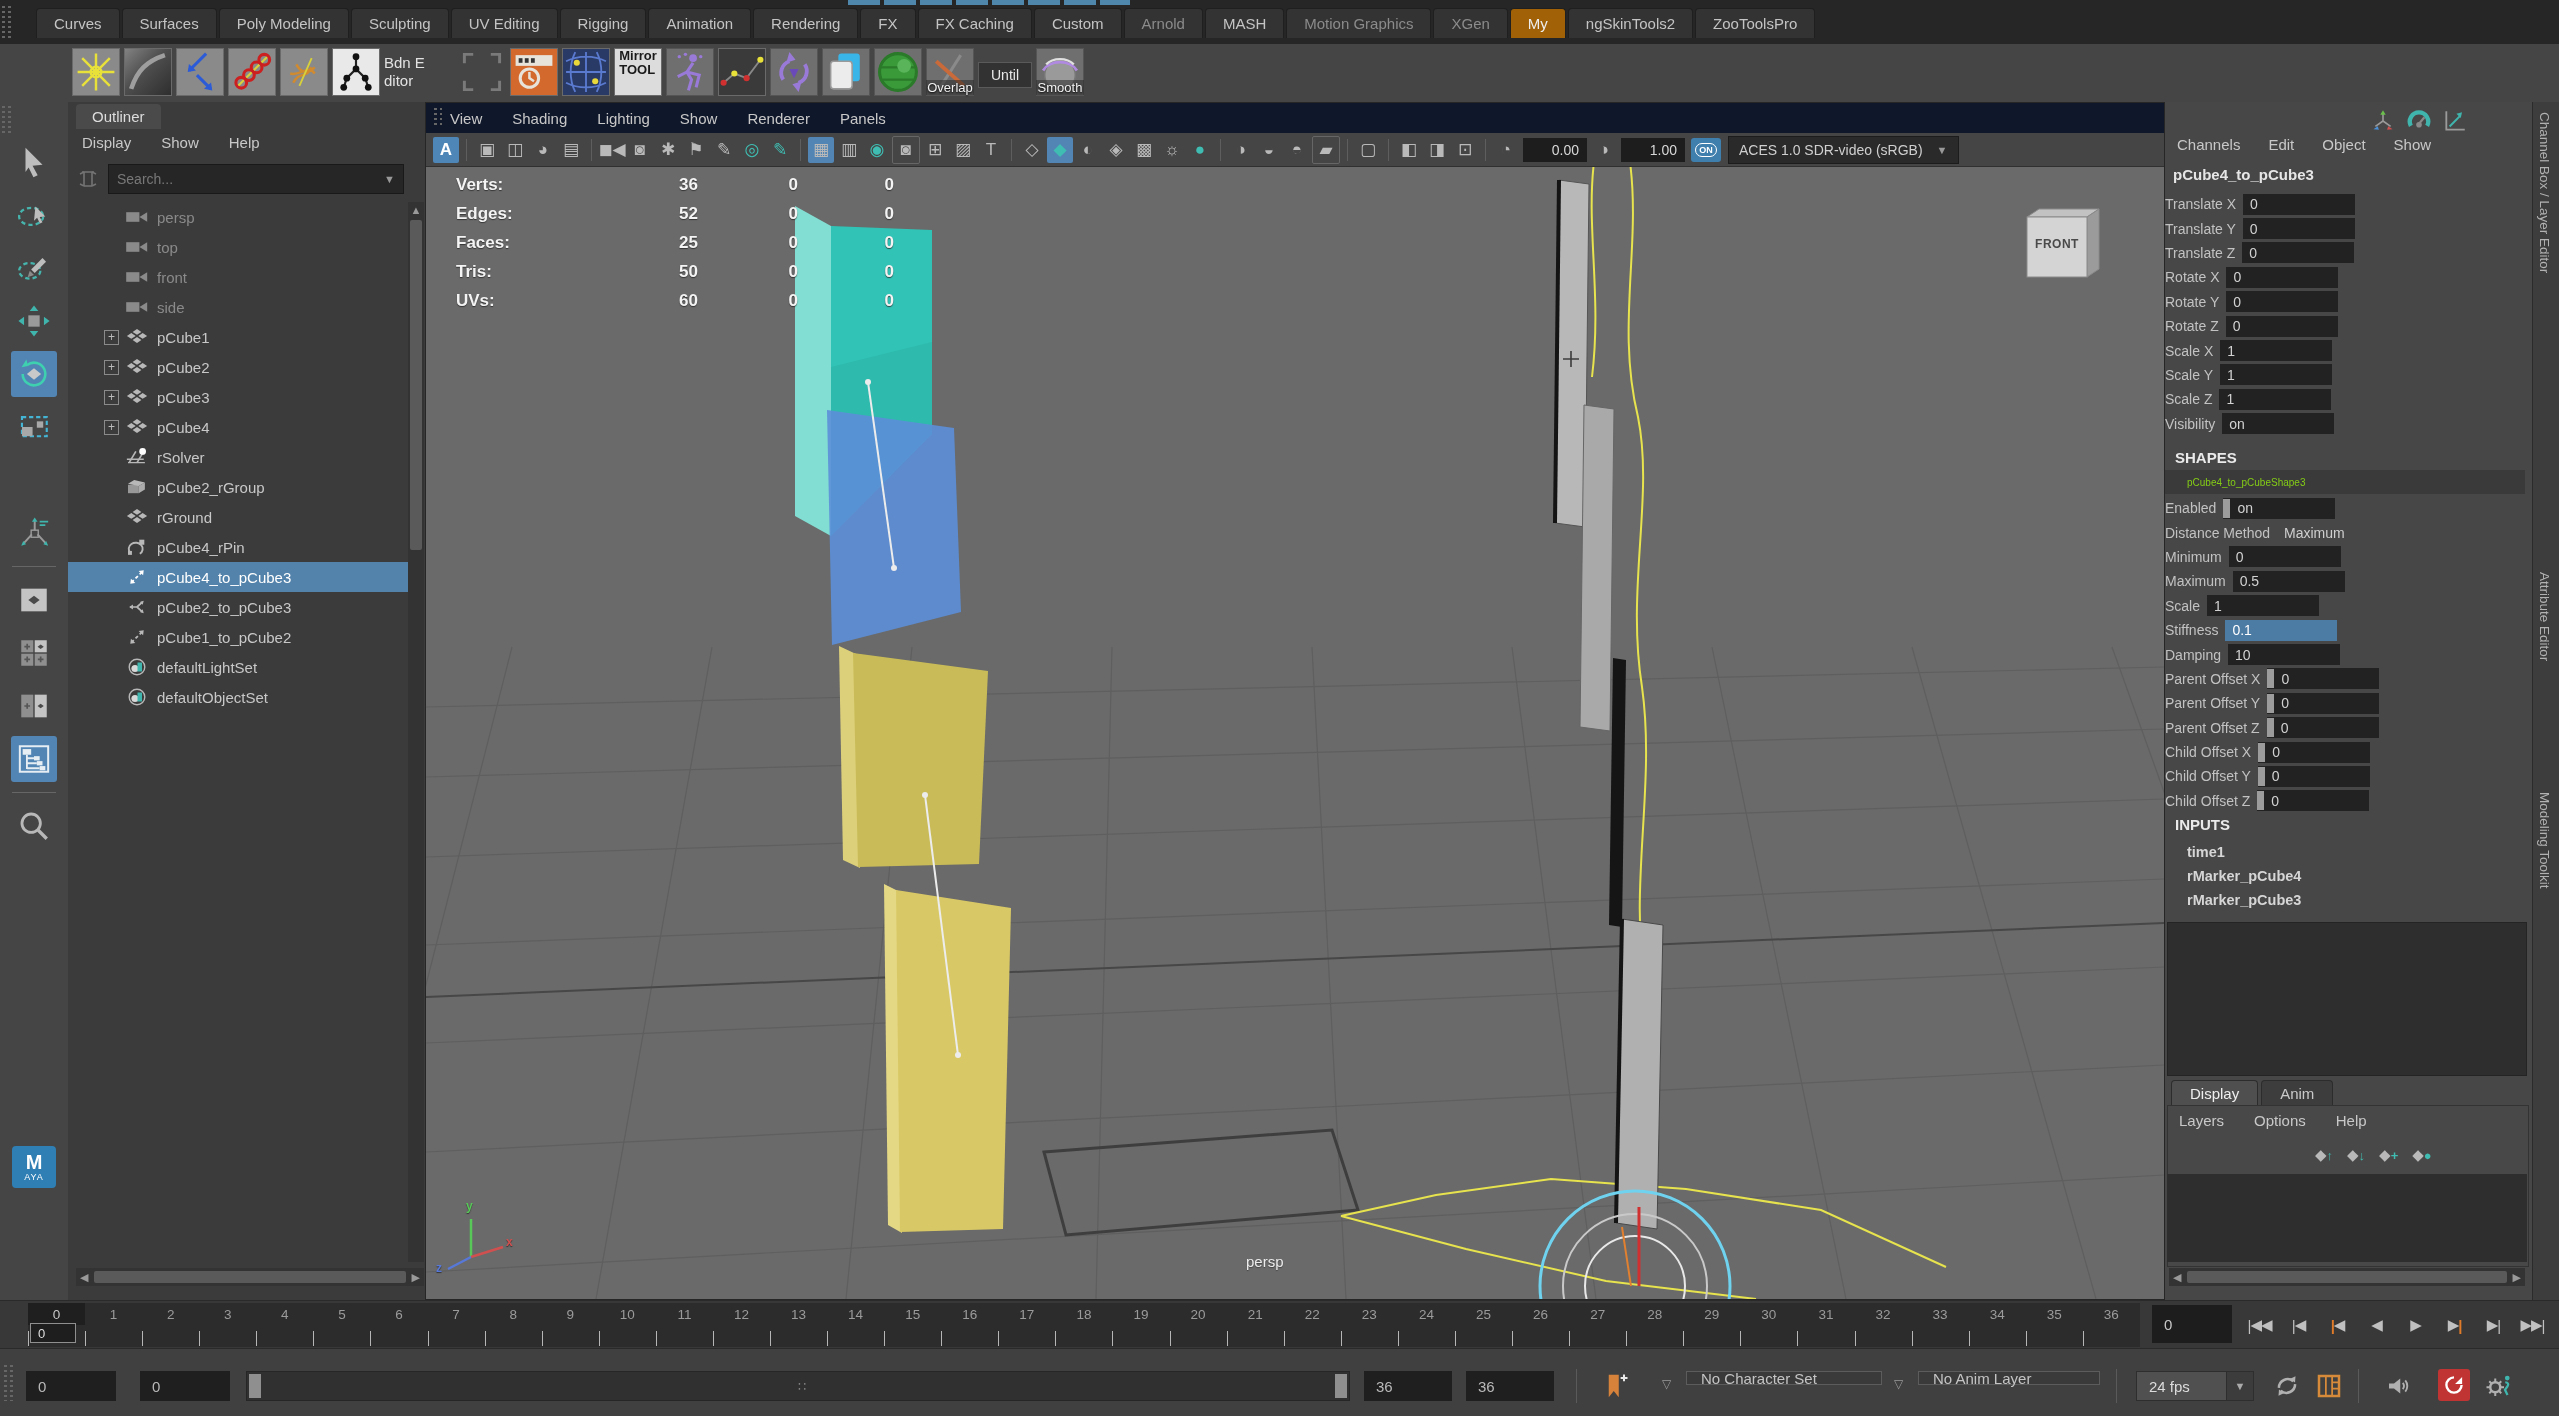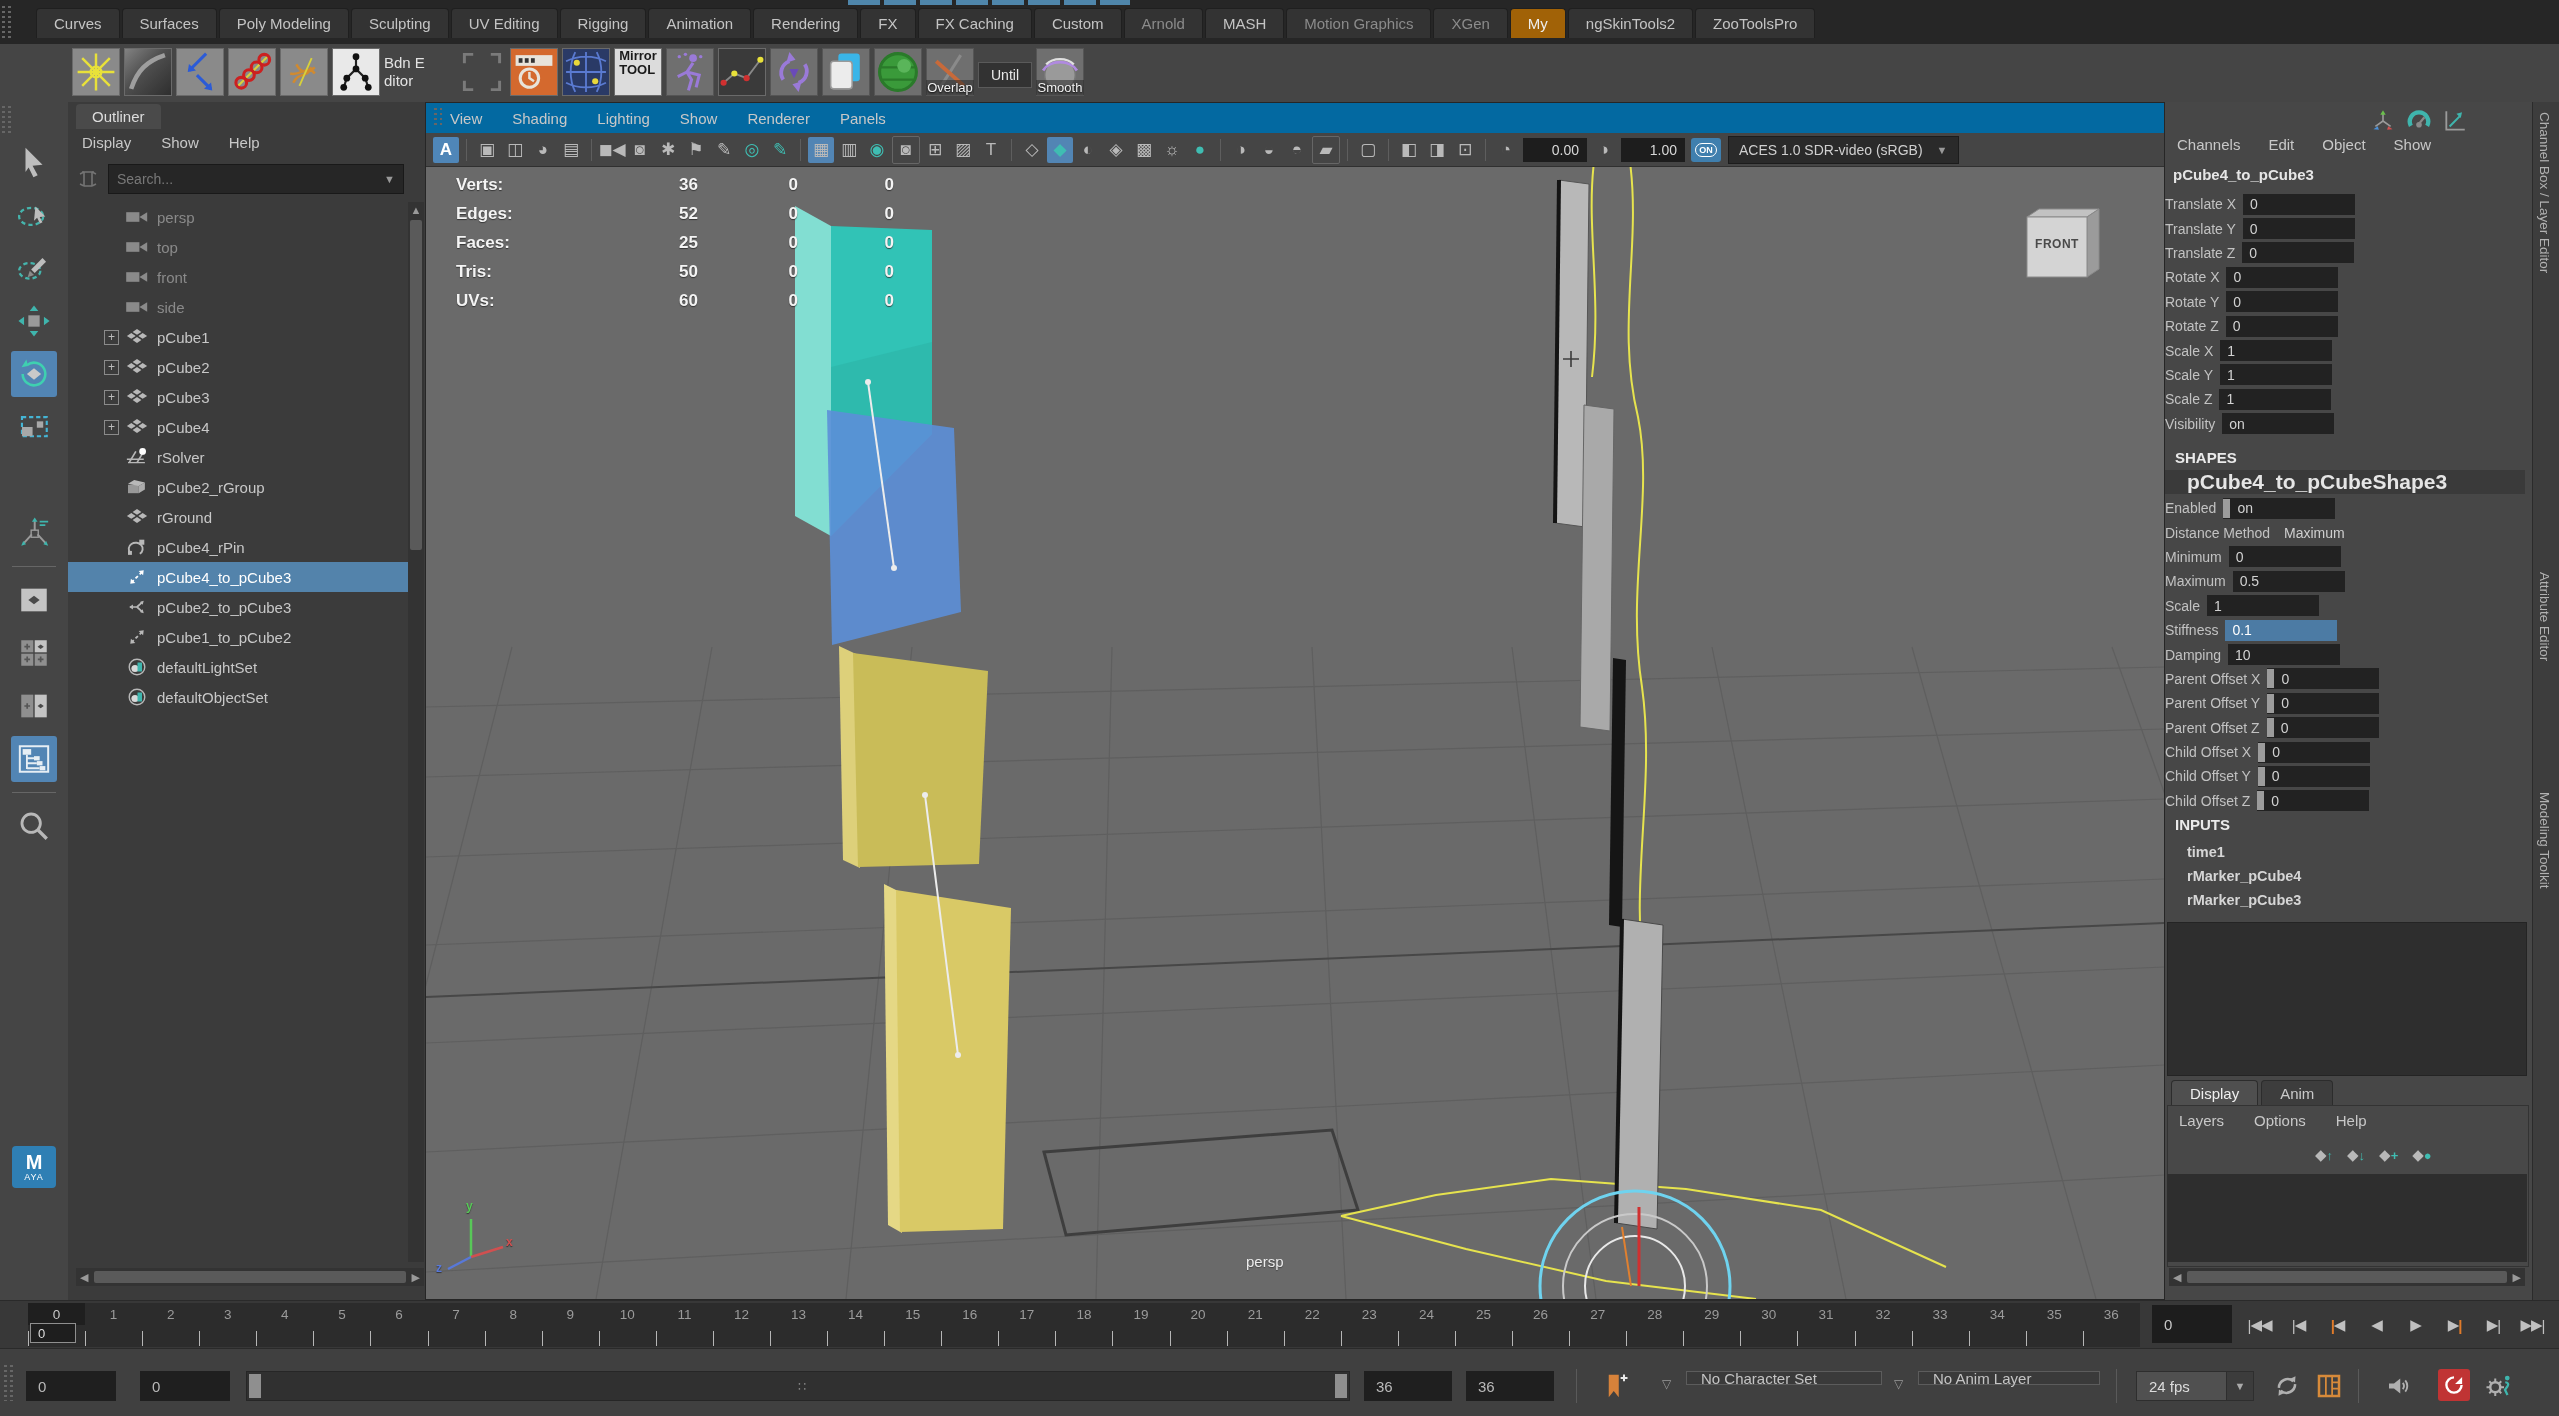--- a/index.html
+++ b/index.html
@@ -74,21 +74,21 @@
   .oicon svg{width:100%;height:100%}
   #oscroll-v{left:340px;top:100px;width:16px;height:1060px;background:#333}
   #oscroll-v .arr{color:#999;font-size:11px;text-align:center;height:16px;line-height:16px}
   #oscroll-v .thumb{margin:2px;height:330px;background:#5a5a5a;border-radius:2px}
   #oscroll-h{left:8px;top:1166px;width:348px;height:18px;background:#333;display:flex;align-items:center;justify-content:space-between}
   #oscroll-h .arr{color:#999;font-size:11px;padding:0 4px}
   #oscroll-h .thumb{flex:1;height:12px;margin:0 2px;background:#5a5a5a;border-radius:2px}
 
   
   #viewport{left:425px;top:102px;width:1740px;height:1198px;background:#6a6a6a;border:1px solid #262626;box-sizing:border-box}
-  #vpmenubar{left:0;top:0;width:1738px;height:30px;background:#0369a1;display:flex;align-items:center}
+  #vpmenubar{left:0;top:0;width:1738px;height:30px;background:#0f172a;display:flex;align-items:center}
   #vpmenubar .grip{width:8px;height:20px;margin:0 8px}
   #vpmenus{display:flex}
   #vptoolbar{left:0;top:30px;width:1738px;height:34px;background:#454545;border-bottom:1px solid #303030;
              display:flex;align-items:center;padding-left:6px;box-sizing:border-box}
   .vti{width:26px;height:26px;margin:0 1px;display:flex;align-items:center;justify-content:center;
        font-size:17px;color:#b9b9b9;border-radius:2px}
   .vti.blue{background:#4f86b8;color:#fff;font-weight:bold}
   .vti.active{background:#5285b4}
   .vti.teal{color:#3fbdb2}
   .vti.boxed{border:1px solid #666}
@@ -120,21 +120,21 @@
   .clabel{font-size:14px;color:#c2c2c2;margin-right:7px;white-space:nowrap}
   .cval{width:112px;height:21px;background:#222;display:flex;align-items:center;padding-left:7px;
         font-size:14px;color:#d2d2d2;box-sizing:border-box}
   .cval .handle{width:7px;height:19px;background:#9c9c9c;margin-left:-7px;margin-right:7px;flex:none}
   .cval.sel{background:#4c7ba4;color:#fff}
   .cval.plain{background:transparent;color:#cfcfcf}
   #cb-transform{left:0;top:90px;width:367px}
   .cbheader{font-size:15px;font-weight:bold;color:#eaeaea;padding-left:10px}
   #cb-shapes-h{left:0;top:347px;width:367px}
   #cb-shapename{left:0;top:368px;width:360px;height:24px;background:#3a3a3a;display:flex;align-items:center}
-  #cb-shapename span{font-size:21px;font-weight:bold;color:#e5e5e5;padding-left:22px}
+  #cb-shapename span{font-size:10px;font-weight:normal;color:#84cc16;padding-left:22px}
   #cb-shape{left:0;top:394px;width:367px}
   #cb-inputs-h{left:0;top:714px;width:367px}
   .cbinput{font-size:14.5px;font-weight:bold;color:#d6d6d6;padding-left:22px;height:24px;display:flex;align-items:center}
   #cb-inputs{left:0;top:738px;width:367px}
   #cb-darkbox{left:2px;top:820px;width:358px;height:152px;background:#2e2e2e;border:1px solid #242424}
   #le-tabs{left:6px;top:978px;display:flex;align-items:flex-end}
   .letab{padding:4px 18px;font-size:15px;background:#3d3d3d;color:#c9c9c9;border-radius:4px 4px 0 0;margin-right:3px;border:1px solid #2c2c2c;border-bottom:none}
   .letab.active{background:#4f4f4f;color:#eee}
   #le-panel{left:2px;top:1003px;width:360px;height:160px;background:#484848;border:1px solid #333}
   #le-menus{left:14px;top:1010px;display:flex}

